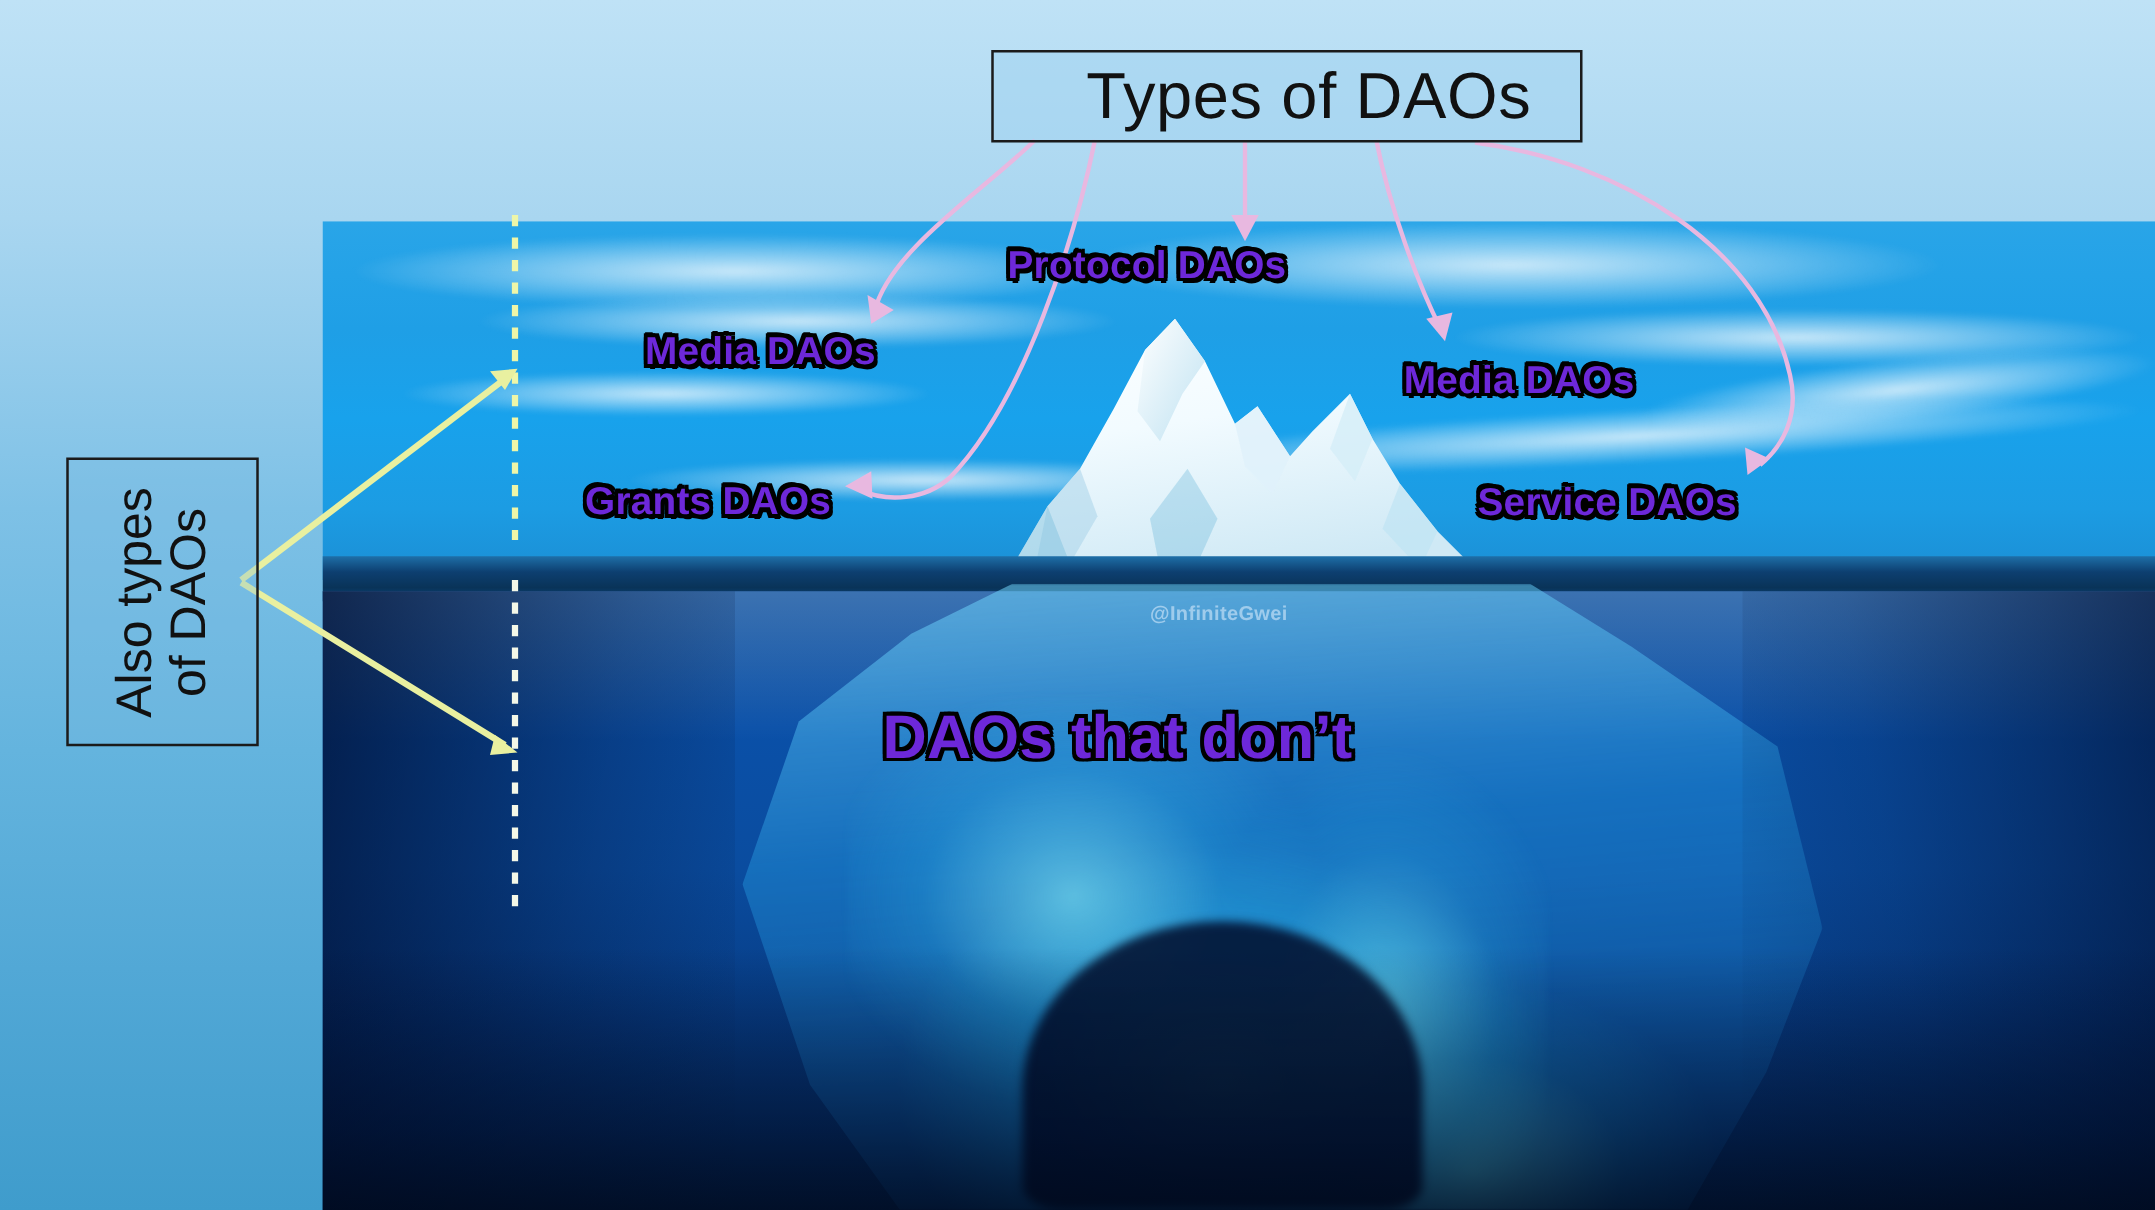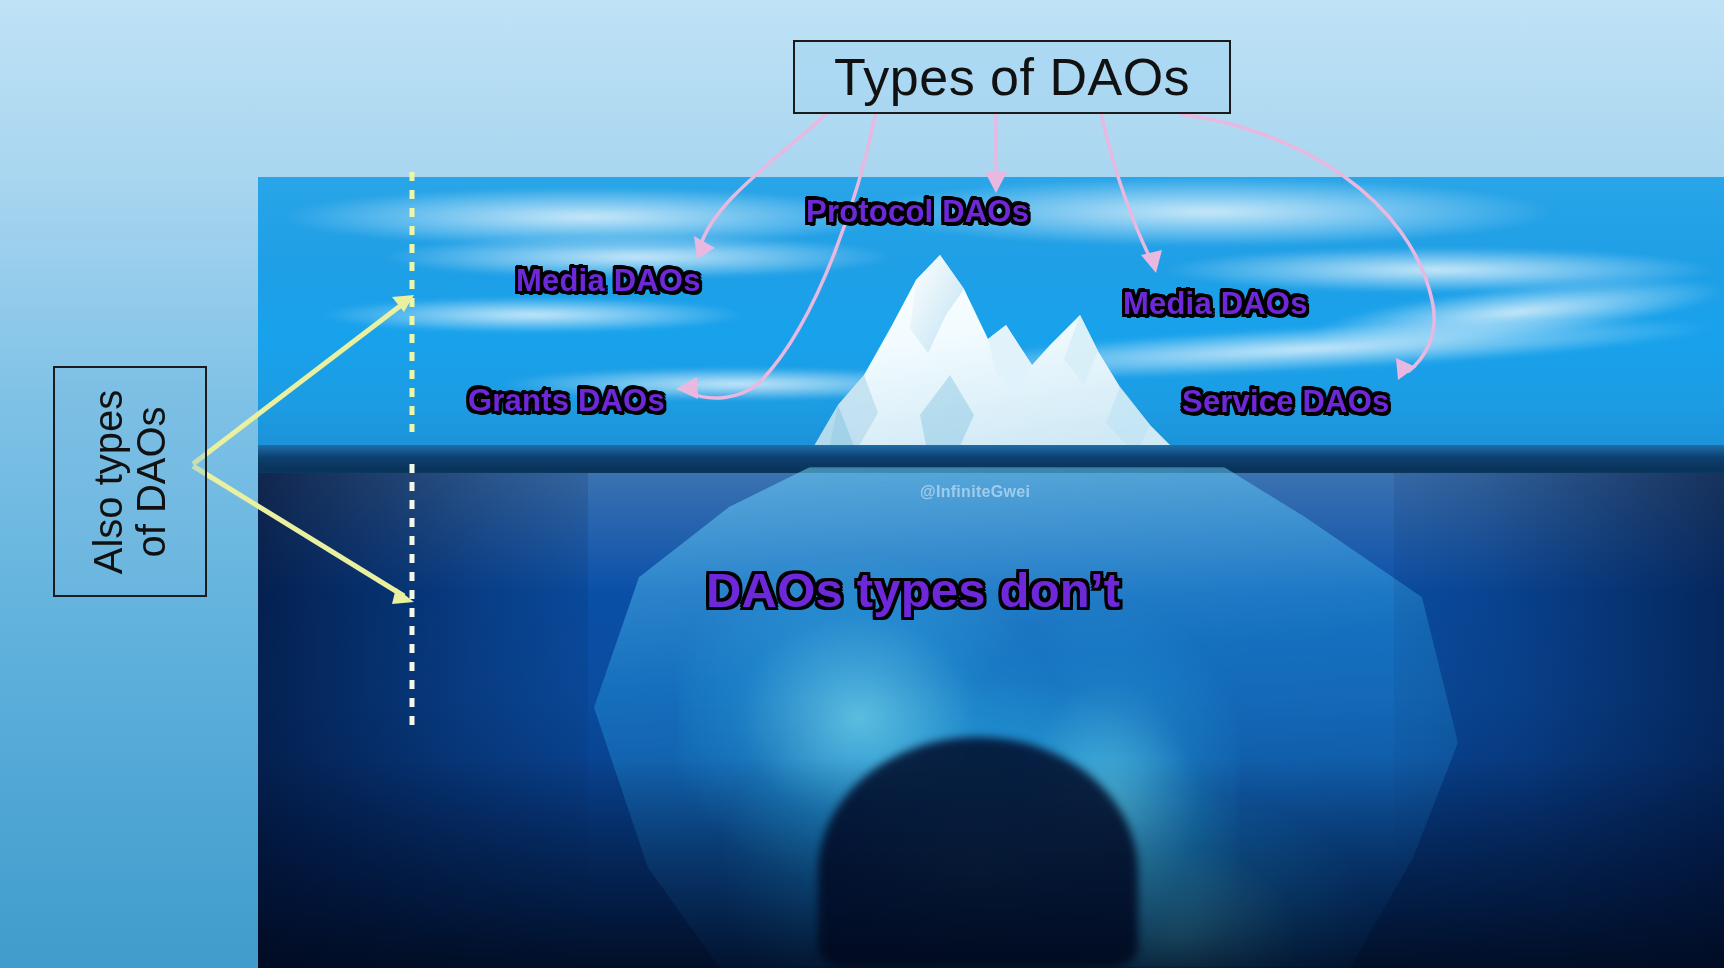--- a/index.html
+++ b/index.html
@@ -121,21 +121,21 @@
     font-size:16px;color:rgba(225,240,255,.55);font-weight:600;
     letter-spacing:.3px;
     margin-left:44px;
   }
 
   
   .title-box{
     position:absolute;left:793px;top:40px;width:434px;height:70px;
     border:2px solid #1b1b1b;
     background:rgba(163,212,240,.55);
-    display:flex;align-items:center;justify-content:center;
+    display:flex;align-items:center;justify-content:center;padding-left:35px;
   }
   .title-box span{
     font-size:52px;color:#111;letter-spacing:.5px;
   }
 
   
   .side-box{
     position:absolute;left:53px;top:366px;width:150px;height:227px;
     border:2px solid #1b1b1b;
     background:rgba(120,185,225,.30);
@@ -250,21 +250,21 @@
 
   <div class="meme meme-sm" style="left:1077px;top:286px;padding-left:46px;">Media DAOs</div>
 
   <div class="meme meme-sm" style="left:1182px;top:384px;">Service DAOs</div>
 
   <div class="meme meme-sm" style="left:468px;top:383px;">Grants DAOs</div>
 
   <div class="watermark">@InfiniteGwei</div>
 
   <div style="position:absolute;left:706px;top:562px;width:420px;">
-    <div class="meme meme-big">DAOs types don’t</div>
+    <div class="meme meme-big">DAOs that don’t</div>
   </div>
 
   <div class="title-box">
     <span>Types of DAOs</span>
   </div>
 
   <div class="side-box">
     <div class="rot">
       <div>Also types</div>
       <div>of DAOs</div>

